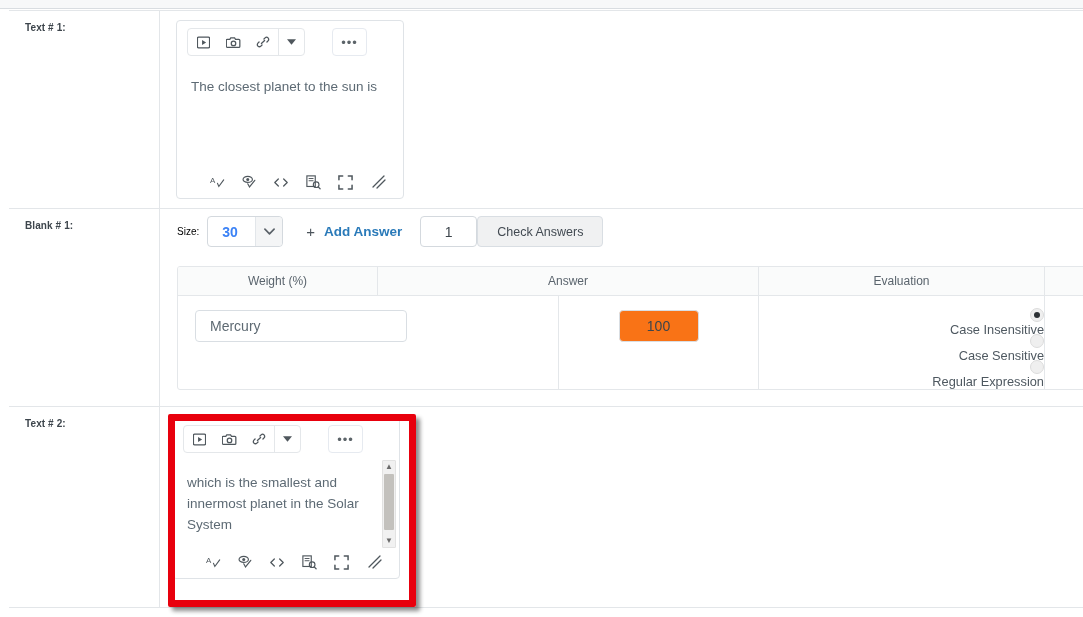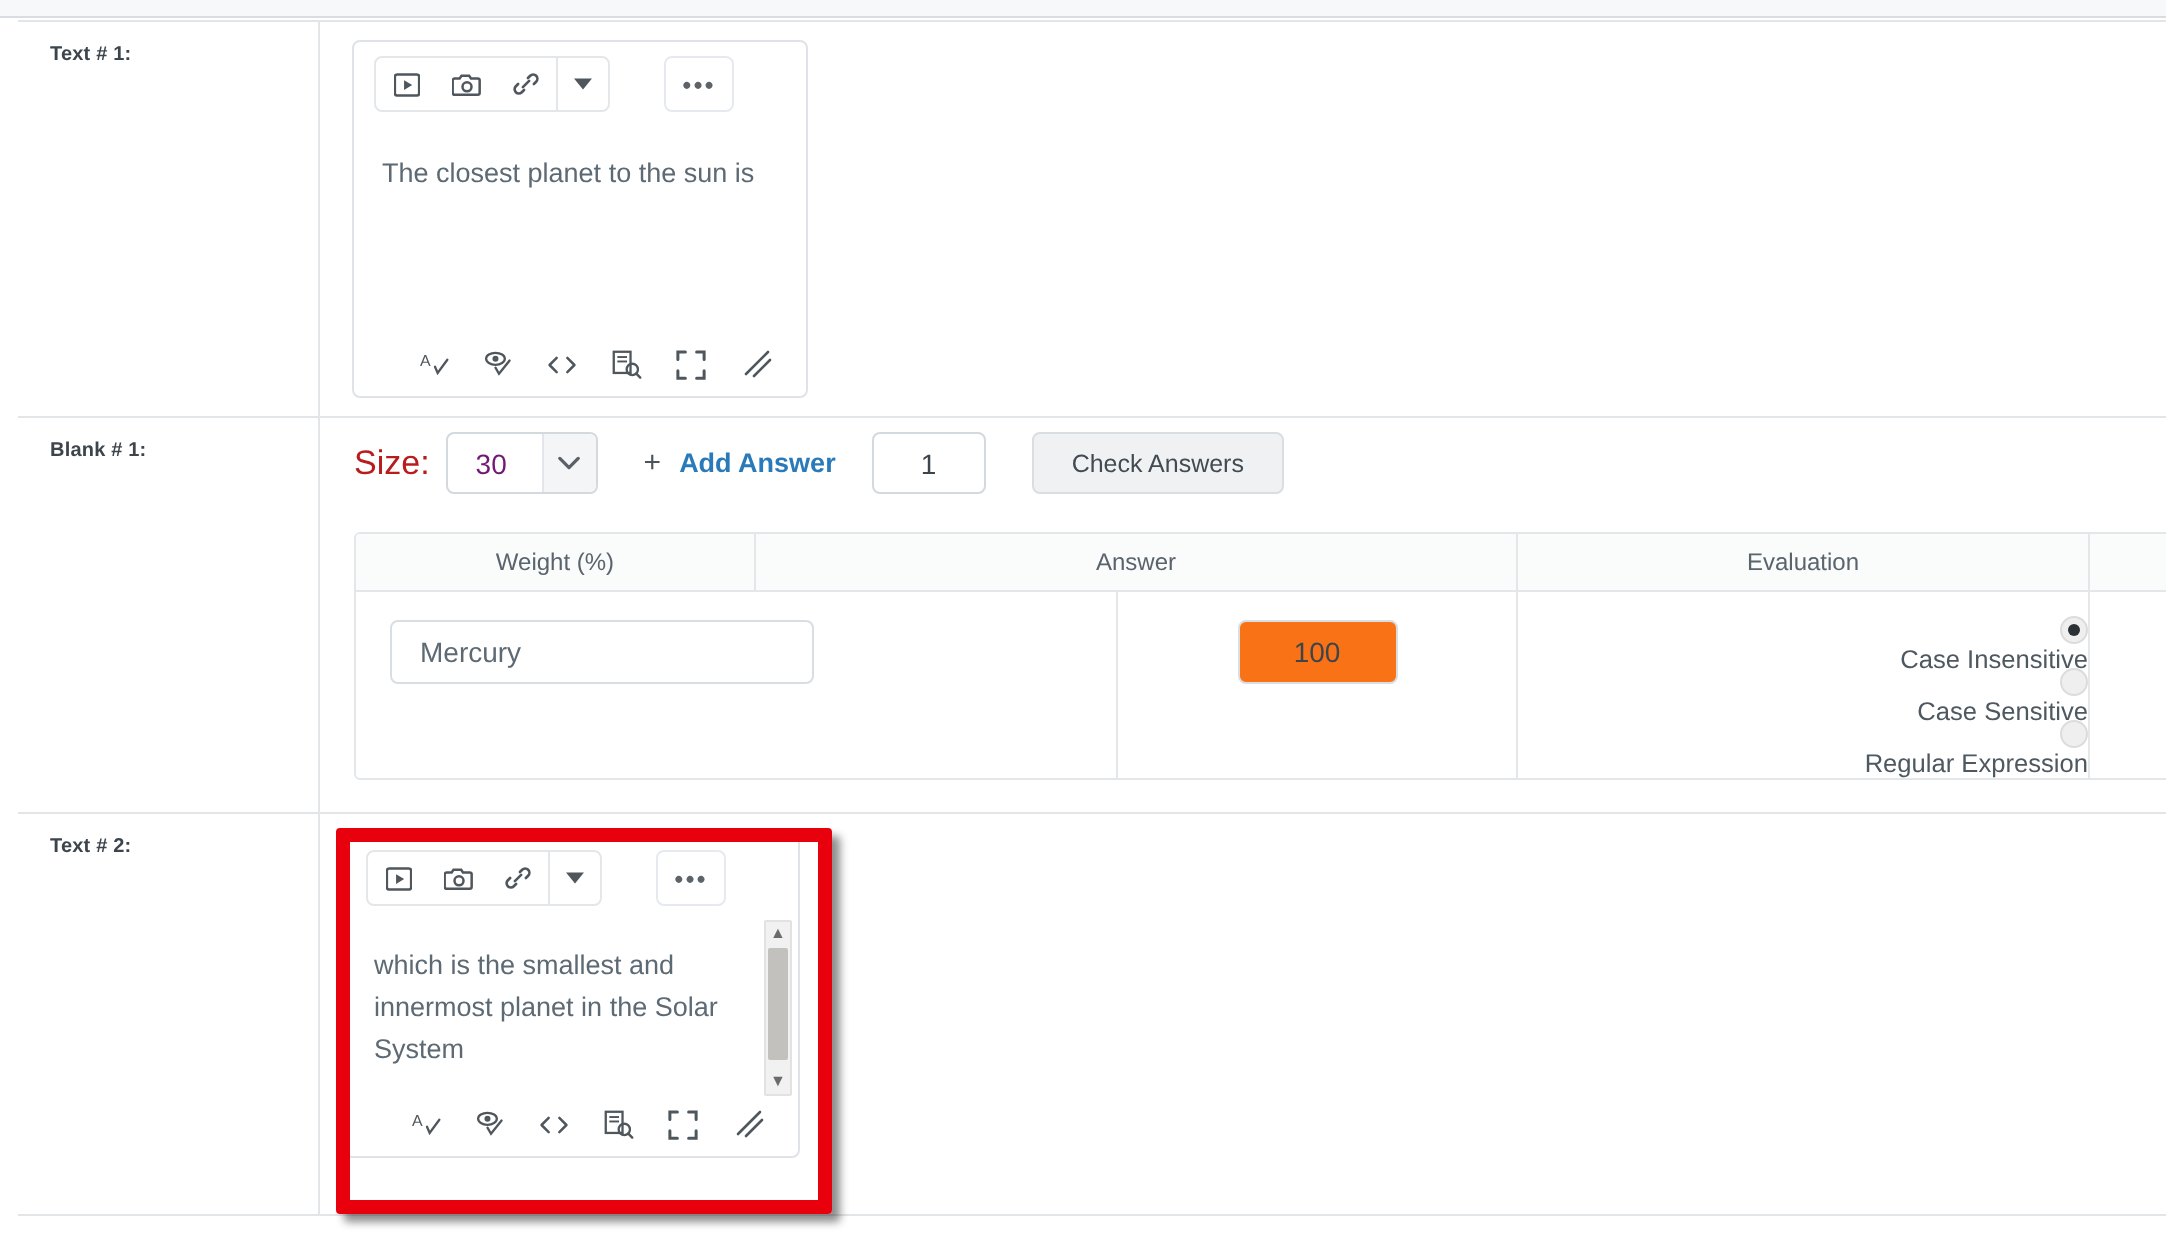--- a/index.html
+++ b/index.html
@@ -112,45 +112,45 @@
     border-radius: 2px;
     box-shadow: 4px 4px 4px rgba(0,0,0,.45);
     pointer-events: none; z-index: 30;
   }
 
   
   .blank-controls {
     position: absolute; left: 17px; top: 7px;
     display: flex; align-items: center;
   }
-  .size-label { font-size: 17px; color: #b91c1c; margin-right: 8px; }
+  .size-label { font-size: 10px; color: #000000; margin-right: 8px; }
   .size-select {
     position: relative; width: 76px; height: 31px;
     border: 1px solid #d4d9de; border-radius: 4px; background:#fff;
     display: flex; align-items: center; cursor: pointer;
   }
-  .size-value { font-size: 14px; color: #701a75; padding-left: 14px; }
+  .size-value { font-size: 14px; color: #3b82f6; padding-left: 14px; font-weight: bold; }
   .size-caret {
     position: absolute; right: 0; top: 0; bottom: 0; width: 27px;
     border-left: 1px solid #e2e6ea; background: #f4f5f6;
     border-radius: 0 4px 4px 0;
     display: flex; align-items: center; justify-content: center;
   }
   .plus-sign { margin-left: 23px; font-size: 15px; color: #4c545b; }
   .add-answer-link {
     margin-left: 9px; font-size: 13.5px; color: #2a7ab9; cursor: pointer; font-weight: 600;
   }
   .count-input {
     margin-left: 18px; width: 57px; height: 31px;
     border: 1px solid #d4d9de; border-radius: 4px; background: #fff;
     display: flex; align-items: center; justify-content: center;
     font-size: 14px; color: #3d454c; cursor: text;
   }
   .check-answers-btn {
-    margin-left: 23px; height: 31px; padding: 12px 19px;
+    height: 31px; padding: 12px 19px;
     border: 1px solid #d9dee3; border-radius: 4px;
     background: #f0f1f2; color: #424a52; font-size: 12.5px;
     display: flex; align-items: center; justify-content: center; cursor: pointer;
   }
 
   
   .ans-table {
     position: absolute; left: 17px; top: 57px;
     width: 1057px; height: 124px;
     border: 1px solid #e4e7ea; border-radius: 3px;

